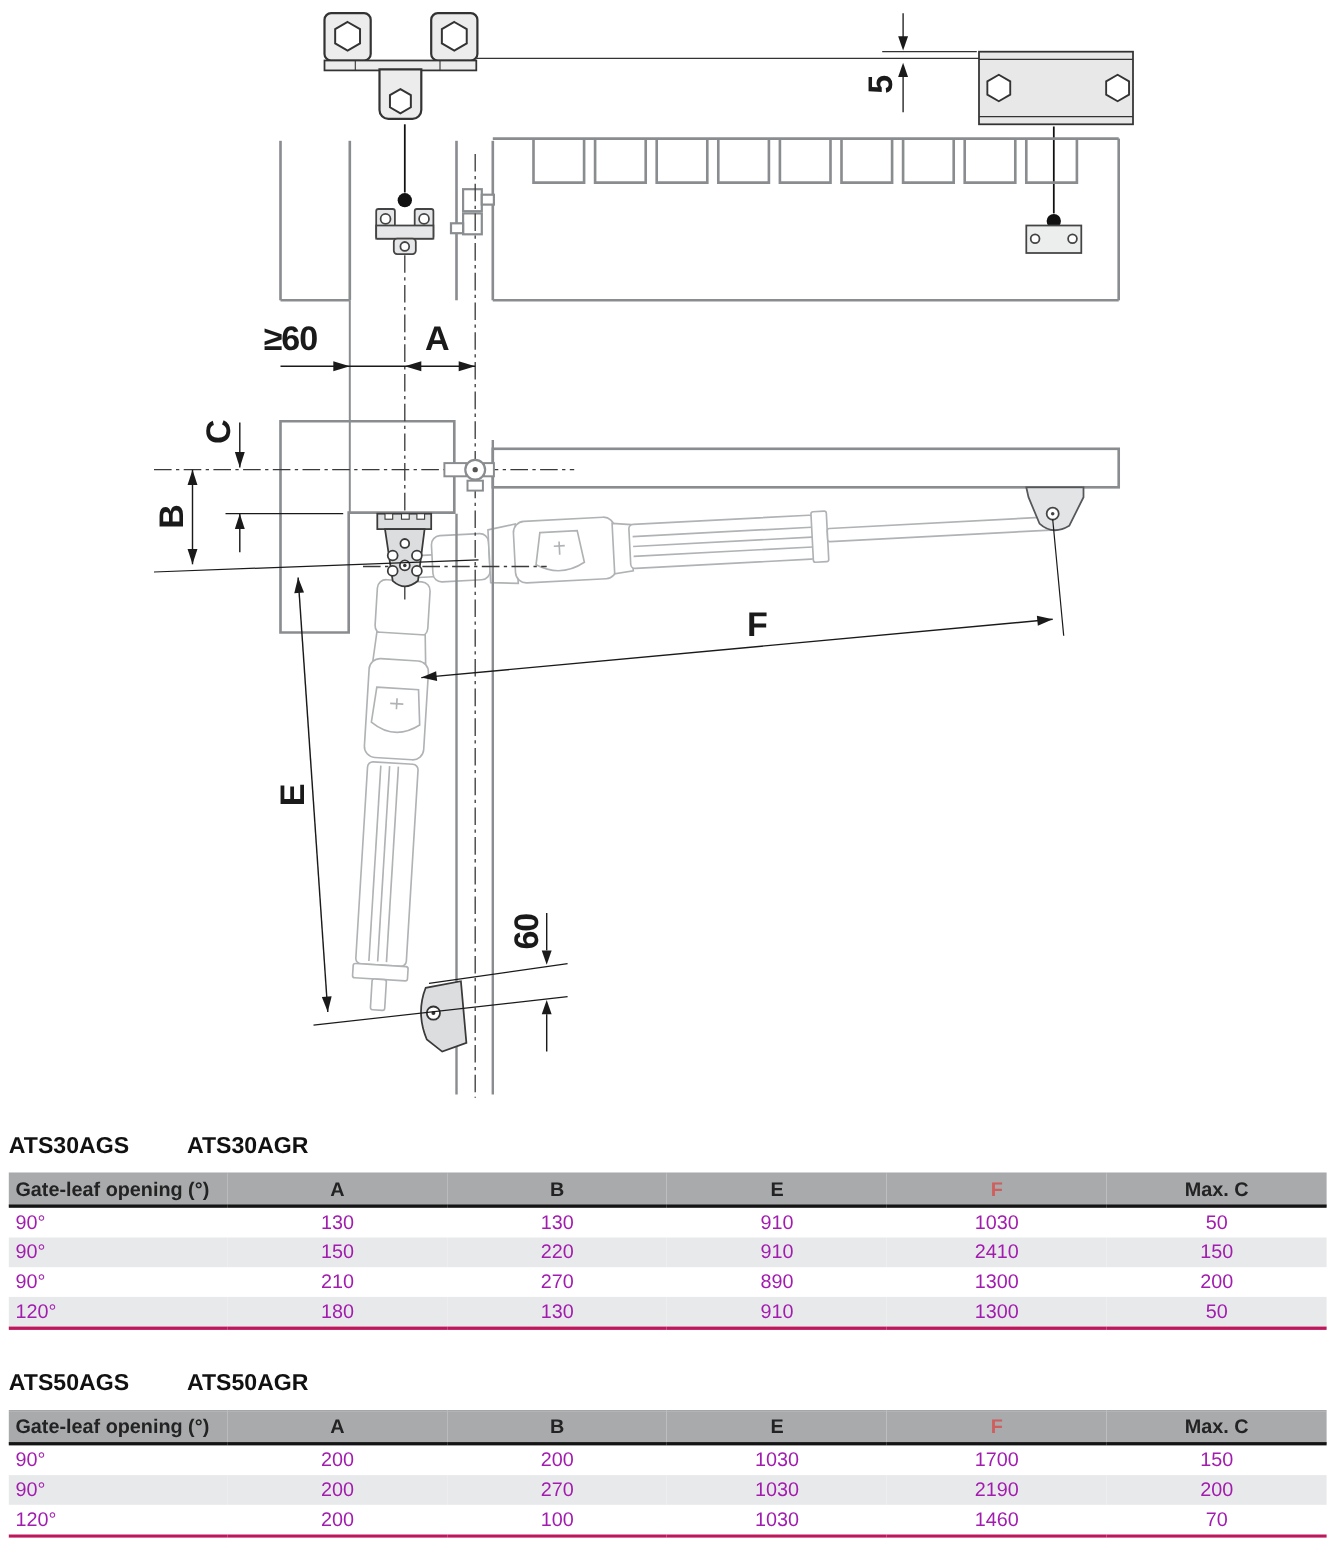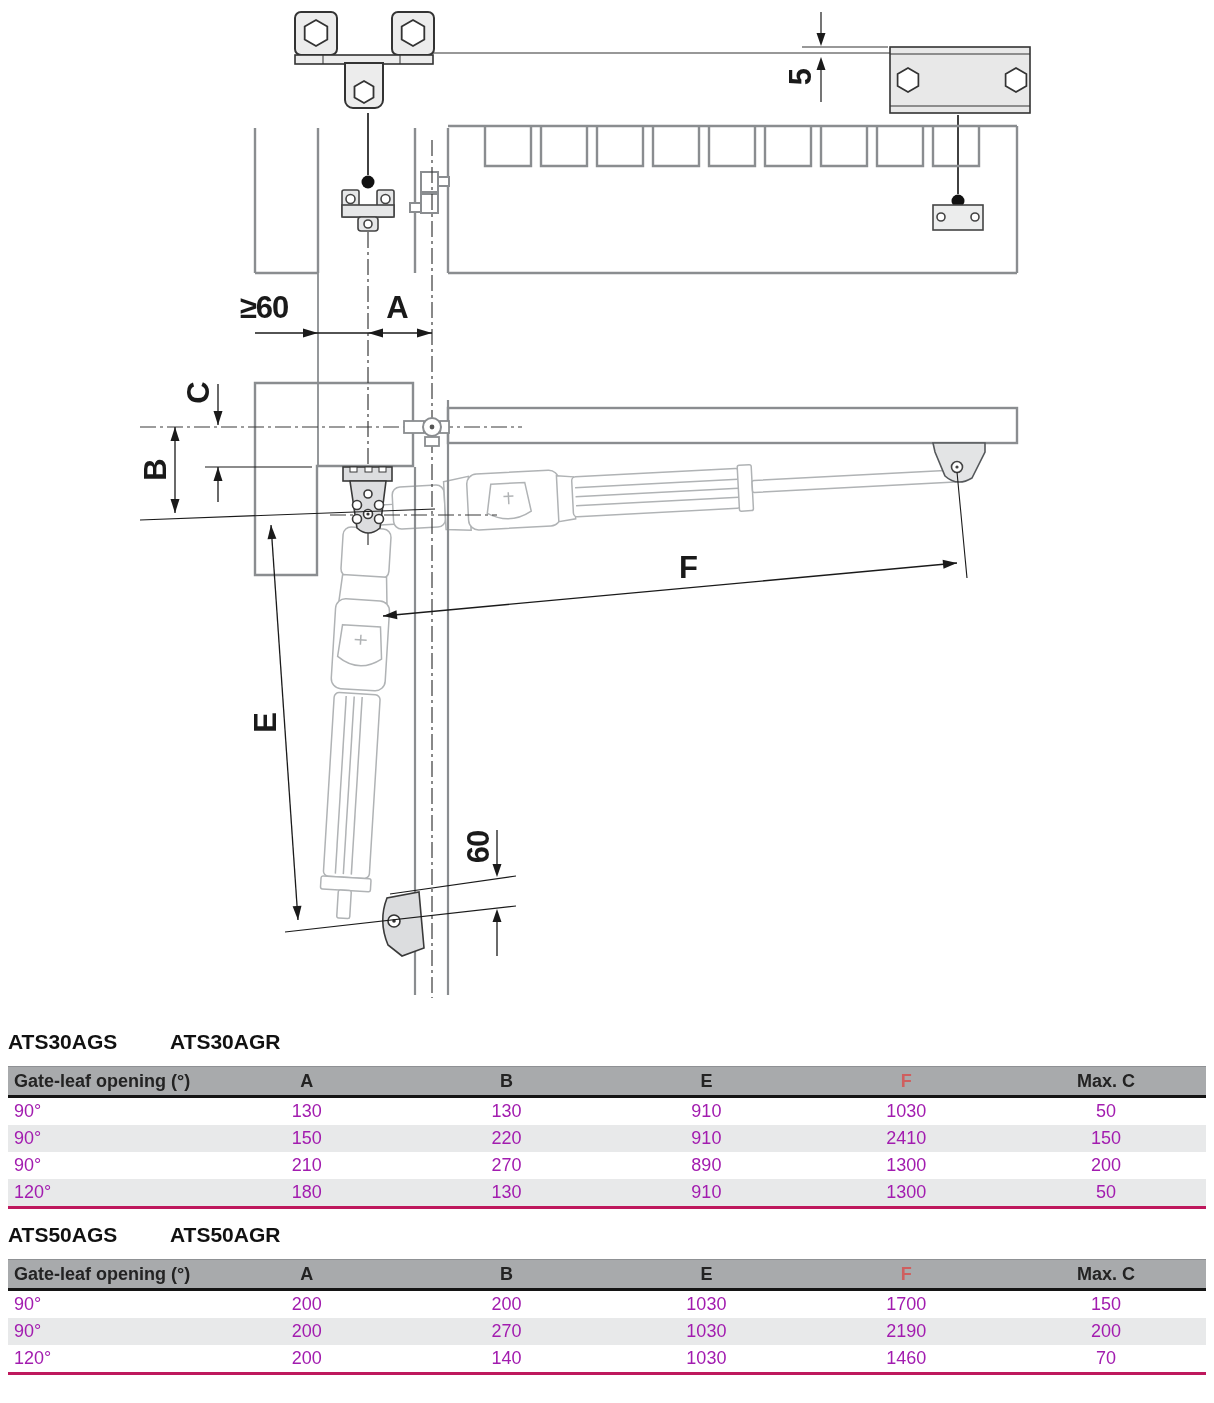--- a/index.html
+++ b/index.html
@@ -2,21 +2,21 @@
 <html><head>
 <meta charset="utf-8">
 <style>
   html,body{margin:0;padding:0;background:#ffffff;}
   body{width:1214px;font-family:"Liberation Sans",sans-serif;color:#1a1a1a;}
   .page{width:1214px;}
   svg.diagram{display:block;}
   .dim-label{font:700 31px "Liberation Sans",sans-serif;fill:#1a1a1a;letter-spacing:-1px;}
   .spec-area{margin-top:14px;}
   .spec-section{margin-top:18px;}
-  .spec-section + .spec-section{margin-top:14px;}
+  .spec-section + .spec-section{margin-top:37px;}
   .model-titles{margin:0 8px 12px 8px;}
   .model-title{display:inline-block;font-weight:700;font-size:21px;color:#111;}
   .model-title:first-child{width:162px;}
   table.spec{border-collapse:collapse;width:1198px;margin:0 8px;table-layout:fixed;}
   table.spec thead tr{background:#a8aaac;}
   table.spec th{font-weight:700;font-size:18px;color:#232323;height:28px;padding:0;
     border-top:1px solid #8f9194;border-bottom:3px solid #141414;text-align:center;}
   table.spec td{font-size:18px;color:#a21caf;height:27px;padding:0;text-align:center;}
   table.spec th.c0,table.spec td.c0{text-align:left;padding-left:6px;}
   table.spec tbody tr.alt{background:#e8e9ea;}
@@ -335,21 +335,21 @@
               <td class="c0">90°</td>
               <td class="">200</td>
               <td class="">270</td>
               <td class="">1030</td>
               <td class="">2190</td>
               <td class="">200</td>
             </tr>
             <tr>
               <td class="c0">120°</td>
               <td class="">200</td>
-              <td class="">140</td>
+              <td class="">100</td>
               <td class="">1030</td>
               <td class="">1460</td>
               <td class="">70</td>
             </tr>
           </tbody>
         </table>
       </div>
     </div>
 
 </div>

